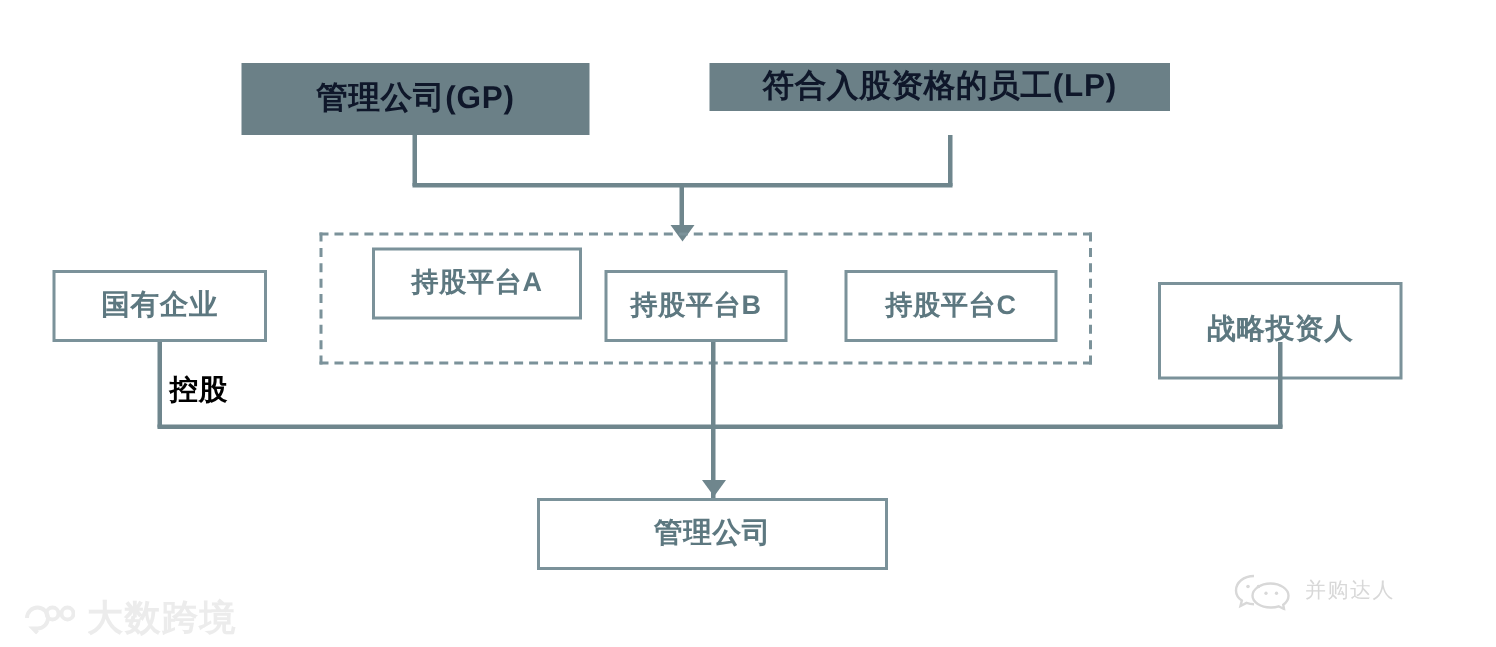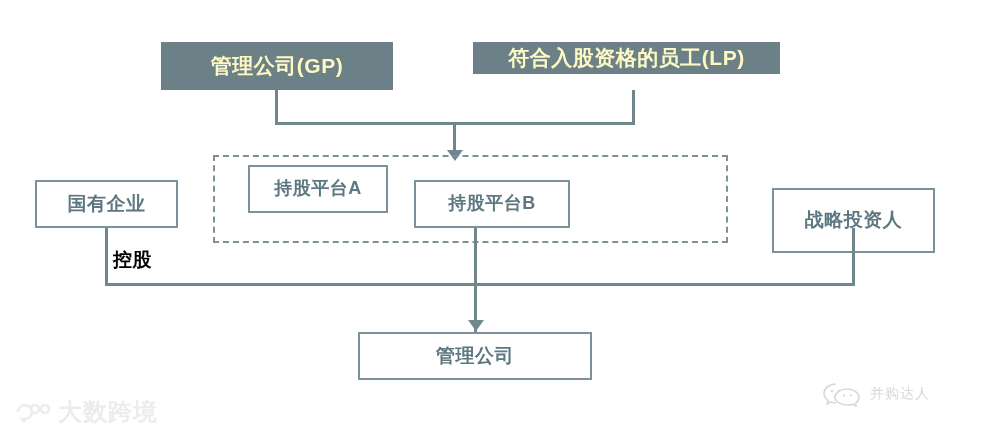--- a/index.html
+++ b/index.html
@@ -24,21 +24,21 @@
     box-sizing: border-box;
     display: flex;
     align-items: center;
     justify-content: center;
     text-align: center;
     line-height: 1.1;
     letter-spacing: 0.5px;
   }
   .node-filled {
     background: #6b8087;
-    color: #fef9c3;
+    color: #0f172a;
     font-size: 21px;
     font-weight: bold;
   }
   .node-outline {
     background: #ffffff;
     border: 2px solid #7b929a;
     color: #5d7880;
     font-size: 19px;
     font-weight: bold;
   }
@@ -125,22 +125,23 @@
   <div class="line-v" style="left:275px; top:90px; height:34px;"></div>
   <div class="line-v" style="left:632px; top:90px; height:34px;"></div>
   <div class="line-h" style="left:275px; top:122px; width:360px;"></div>
   <div class="line-v" style="left:453px; top:122px; height:33px;"></div>
   <div class="arrow-down" style="left:447px; top:150px;"></div>
 
   <div class="dashed-group" style="left:213px; top:155px; width:515px; height:88px;"></div>
 
   <div class="node node-outline small" style="left:248px; top:165px; width:140px; height:48px;">持股平台A</div>
 
-  <div class="node node-outline small" style="left:414px; top:180px; width:156px; height:48px;">持股平台B</div>
+  <div class="node node-outline small" style="left:403px; top:180px; width:122px; height:48px;">持股平台B</div>
 
+  <div class="node node-outline small" style="left:563px; top:180px; width:142px; height:48px;">持股平台C</div>
 
   <div class="node node-outline" style="left:35px; top:180px; width:143px; height:48px;">国有企业</div>
 
   <div class="edge-label" style="left:113px; top:247px;">控股</div>
 
   <div class="node node-outline" style="left:772px; top:188px; width:163px; height:65px;">战略投资人</div>
 
   <div class="line-v" style="left:105px; top:228px; height:57px;"></div>
   <div class="line-v" style="left:852px; top:228px; height:57px;"></div>
   <div class="line-h" style="left:105px; top:283px; width:750px;"></div>

